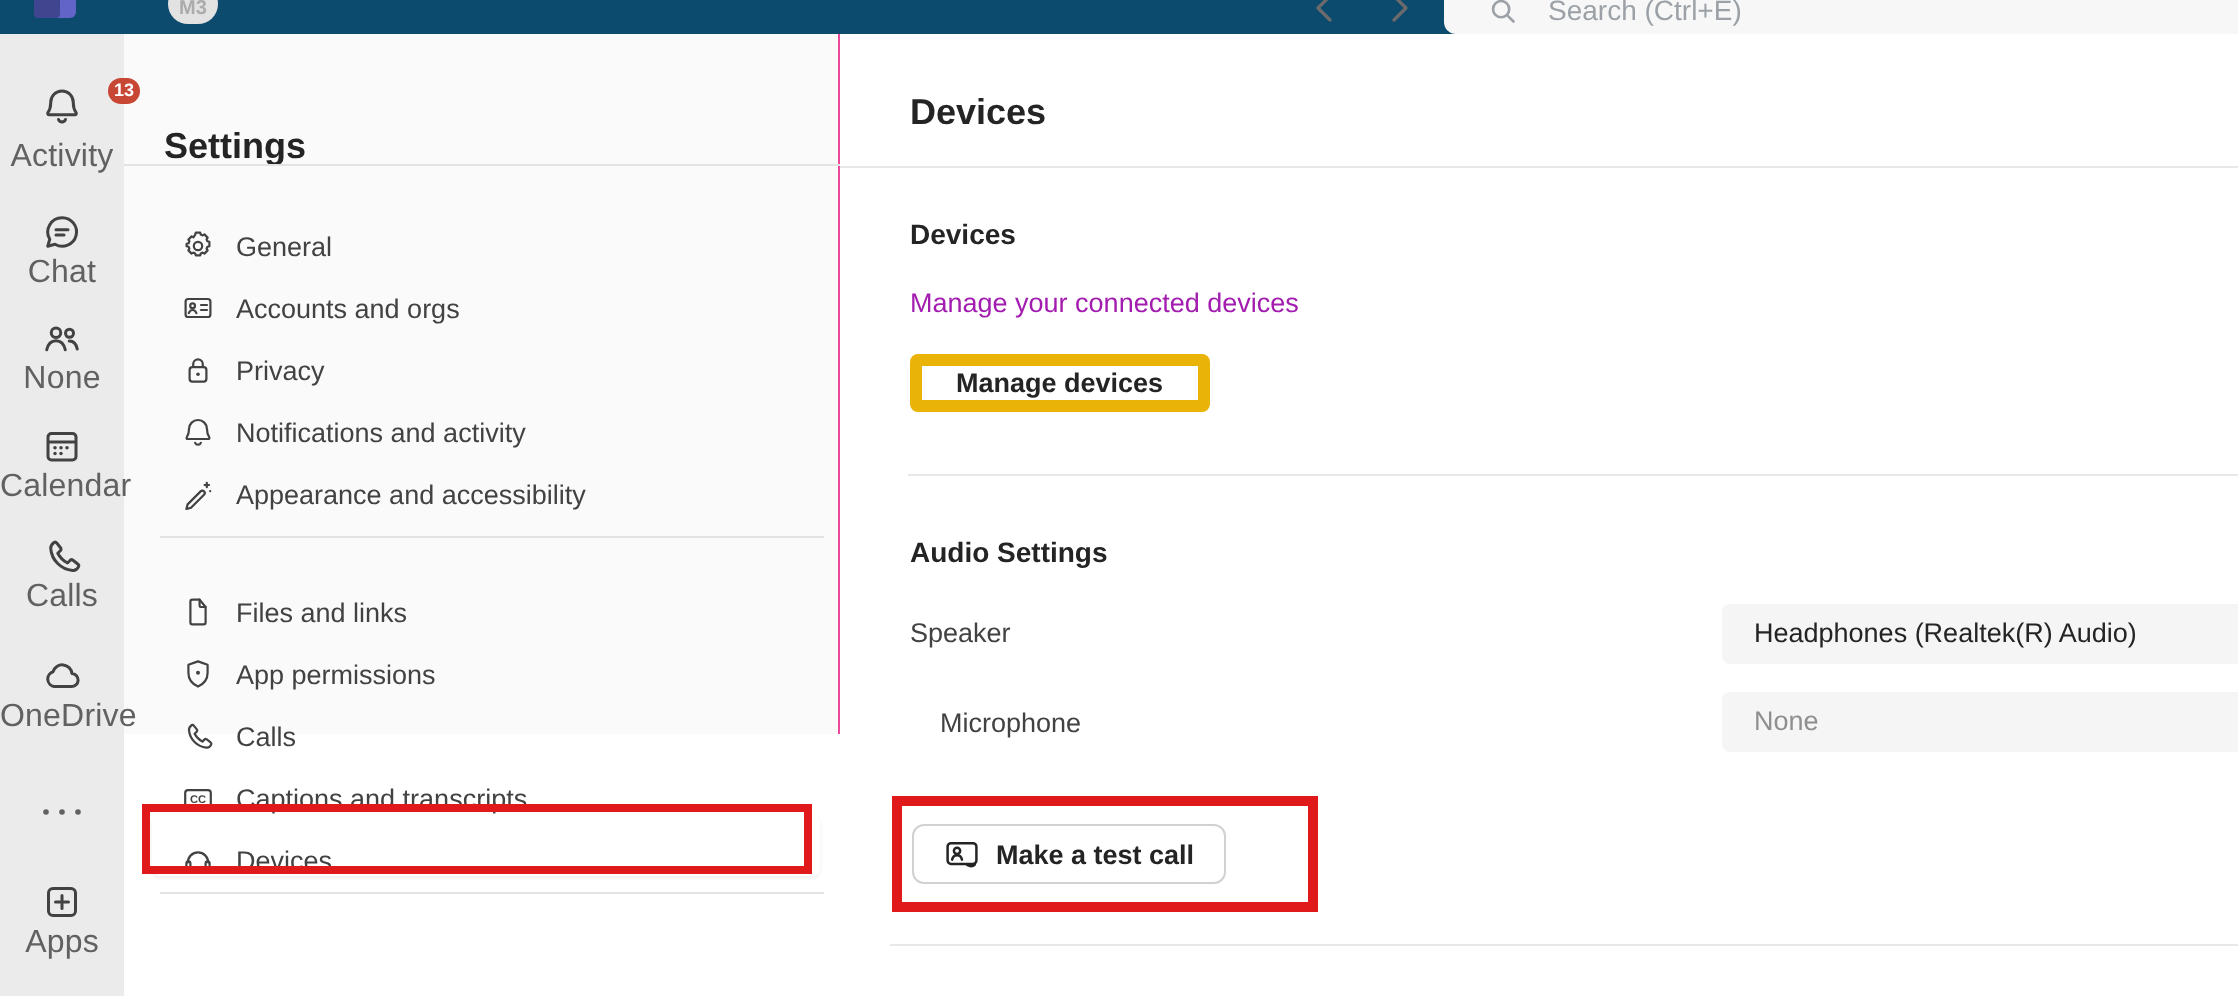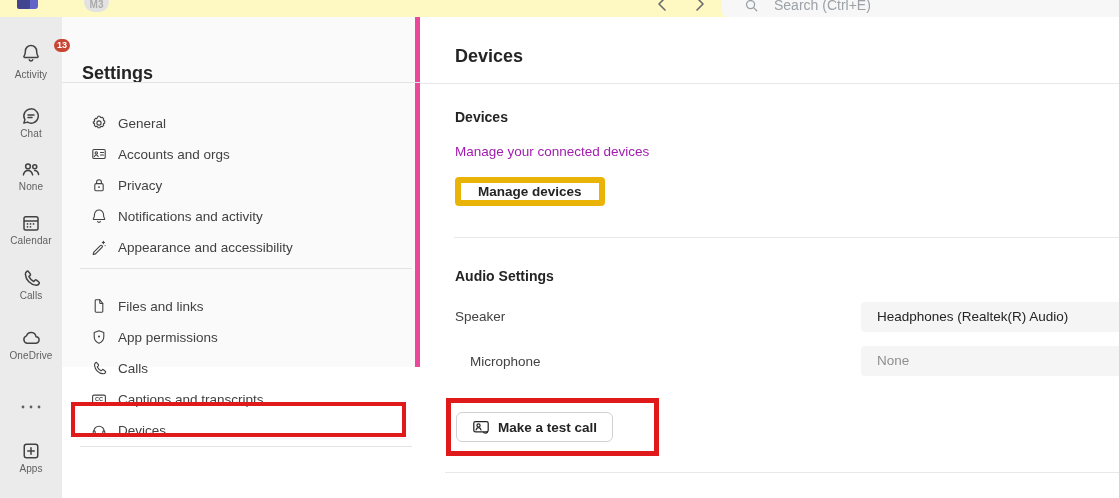--- a/index.html
+++ b/index.html
@@ -1,21 +1,21 @@
 <!DOCTYPE html>
 <html><head>
 <meta charset="utf-8">
 <style>
   * { margin:0; padding:0; box-sizing:border-box; }
   html,body { width:1119px; height:498px; overflow:hidden;
     font-family:"Liberation Sans", sans-serif; background:#fff; color:#424242; }
 
   
   #titlebar { position:absolute; left:0; top:0; width:1119px; height:17px;
-    background:#fef9c3; overflow:hidden; z-index:5; }
+    background:#0c4a6e; overflow:hidden; z-index:5; }
   #teams-logo { position:absolute; left:17px; top:-9px; width:21px; height:21px; }
   #logo-back { position:absolute; left:7px; top:2px; width:14px; height:16px;
     background:#6264c7; border-radius:3px; }
   #logo-front { position:absolute; left:0; top:5px; width:13px; height:13px;
     background:#41448f; border-radius:2px; }
   #m3-pill { position:absolute; left:84px; top:-8px; width:25px; height:20px;
     background:#e2e2e2; border-radius:10px; color:#ababab; font-size:10px;
     text-align:center; line-height:26px; font-weight:bold; }
   .nav-chevron { position:absolute; top:-7px; width:18px; height:22px; color:#6b6b6b; }
   #back-btn { left:653px; } #fwd-btn { left:691px; }
@@ -25,29 +25,29 @@
   #search-box .ph { position:absolute; left:52px; top:10px; font-size:14px;
     color:#9ba1a6; }
 
   
   #rail { position:absolute; left:0; top:17px; width:62px; height:481px;
     background:#ebebeb; z-index:2; }
   .rail-item { position:absolute; left:0; width:62px; text-align:center;
     color:#616161; }
   .rail-item .ric { display:block; margin:0 auto; width:20px; height:20px;
     color:#424242; }
-  .rail-item .rlabel { display:block; font-size:10px; margin-top:2px;
+  .rail-item .rlabel { display:block; font-size:16px; margin-top:2px;
     color:#616161; letter-spacing:.1px; }
   #rail-badge { position:absolute; left:33px; top:-4px; min-width:16px; height:13px;
     background:#c74634; color:#fff; border-radius:8px; font-size:9px; font-weight:bold;
     line-height:13px; padding:0 3px; }
 
   
   #sidebar { position:absolute; left:62px; top:17px; width:358px; height:350px;
-    background:#fafafa; border-right:5px solid #ec4899; }
+    background:#fafafa; border-right:1px solid #ec4899; }
   #settings-title { position:absolute; left:20px; top:46px; font-size:18px;
     font-weight:bold; color:#242424; }
   .sb-divider { position:absolute; height:1px; background:#e3e3e3; }
   #sb-div-header { left:0; top:65px; width:358px; }
   #sb-div-group { left:18px; top:251px; width:332px; }
   #sb-div-bottom { left:18px; top:429px; width:332px; }
   .sb-item { position:absolute; left:0; width:358px; height:31px;
     display:flex; align-items:flex-end; cursor:pointer; }
   .sb-item .sic { width:16px; height:16px; margin-left:29px; color:#424242;
     flex:0 0 auto; }

